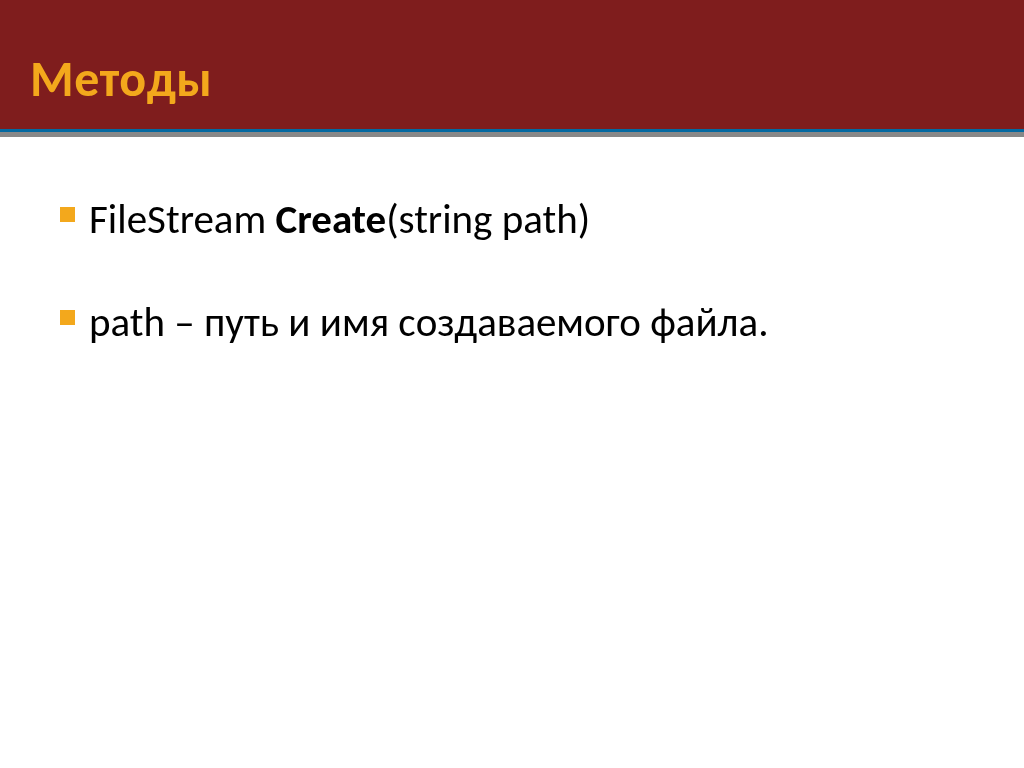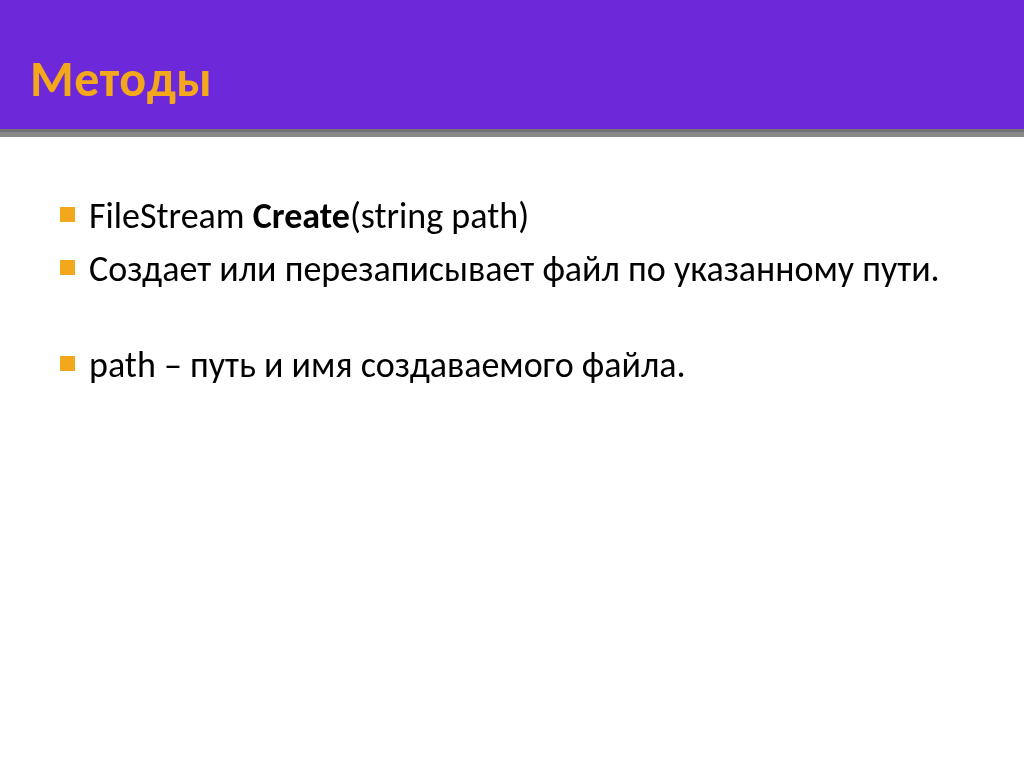--- a/index.html
+++ b/index.html
@@ -8,36 +8,36 @@
     background: #ffffff;
     font-family: "Calibri", "Segoe UI", Arial, sans-serif;
   }
   .slide {
     width: 1024px;
     height: 768px;
     display: flex;
     flex-direction: column;
   }
   .header {
-    background: #6d28d9;
+    background: #7f1d1d;
     padding: 48px 30px 20px 30px;
-    border-bottom: 3px solid #737373;
+    border-bottom: 3px solid #0369a1;
     box-shadow: 0 5px 0 #888888;
     margin-bottom: 10px;
   }
   .title {
     color: #f3a81c;
     font-size: 50px;
     font-weight: 700;
     letter-spacing: 0.5px;
   }
   .content {
     padding: 50px 60px 40px 60px;
     color: #000000;
-    font-size: 36px;
+    font-size: 41px;
     line-height: 1.35;
   }
   .bullet-item {
     display: flex;
     align-items: flex-start;
     margin-bottom: 4px;
   }
   .bullet {
     width: 15px;
     height: 15px;
@@ -64,24 +64,20 @@
 
   <div class="content">
 
     <div class="bullet-item">
       <div class="bullet"></div>
       <div class="item-text">
         <span>FileStream </span><b>Create</b><span>(string path)</span>
       </div>
     </div>
 
-    <div class="bullet-item">
-      <div class="bullet"></div>
-      <div class="item-text">Создает или перезаписывает файл по указанному пути.</div>
-    </div>
 
     <div class="spacer"></div>
 
     <div class="bullet-item">
       <div class="bullet"></div>
       <div class="item-text">path – путь и имя создаваемого файла.</div>
     </div>
 
 
   </div>

